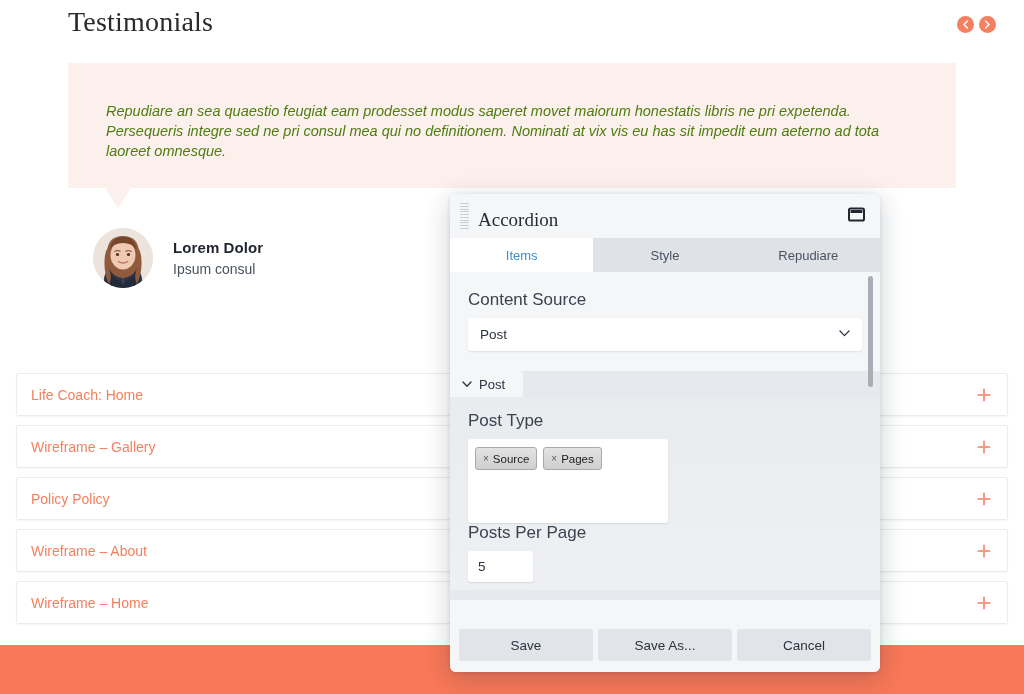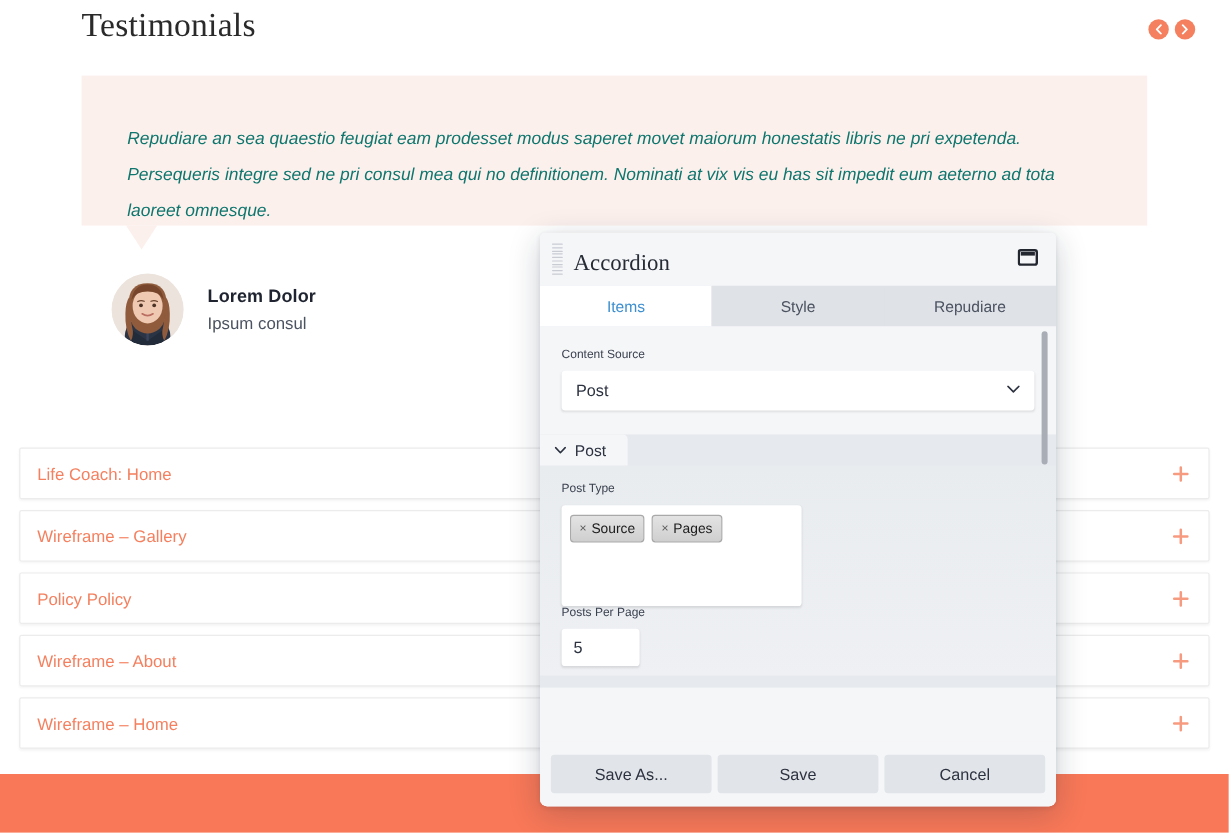--- a/index.html
+++ b/index.html
@@ -64,22 +64,22 @@
     box-sizing: border-box;
   }
   .testimonial-text {
     position: absolute;
     left: 38px;
     top: 38px;
     width: 812px;
     font-family: "Liberation Sans", sans-serif;
     font-style: italic;
     font-size: 14.5px;
-    line-height: 30px;
-    color: #0f766e;
+    line-height: 20px;
+    color: #4d7c0f;
     text-align: left;
   }
   .bubble-tail {
     position: absolute;
     left: 105px;
     top: 188px;
     width: 0;
     height: 0;
     border-left: 13px solid transparent;
     border-right: 13px solid transparent;
@@ -267,21 +267,21 @@
     background: #a9adb6;
     border-radius: 3px;
     cursor: pointer;
   }
 
   .section-white {
     background: #f5f6f8;
     padding: 18px 18px 20px 18px;
   }
   .field-label {
-    font-size: 10px;
+    font-size: 17px;
     color: #3b4250;
     margin-bottom: 8px;
   }
   .select-box {
     position: relative;
     height: 33px;
     background: #ffffff;
     border-radius: 3px;
     box-shadow: 0 1px 2px rgba(0,0,0,0.10);
     display: flex;
@@ -563,17 +563,17 @@
         <input class="num-input" type="text" value="5" style="">
       </div>
     </div>
 
     <div class="panel-scroll-track">
       <div class="panel-scroll-thumb"></div>
     </div>
   </div>
 
   <div class="panel-footer">
+    <button class="footer-btn">Save</button>
     <button class="footer-btn">Save As...</button>
-    <button class="footer-btn">Save</button>
     <button class="footer-btn">Cancel</button>
   </div>
 </div>
 
 </body></html>

